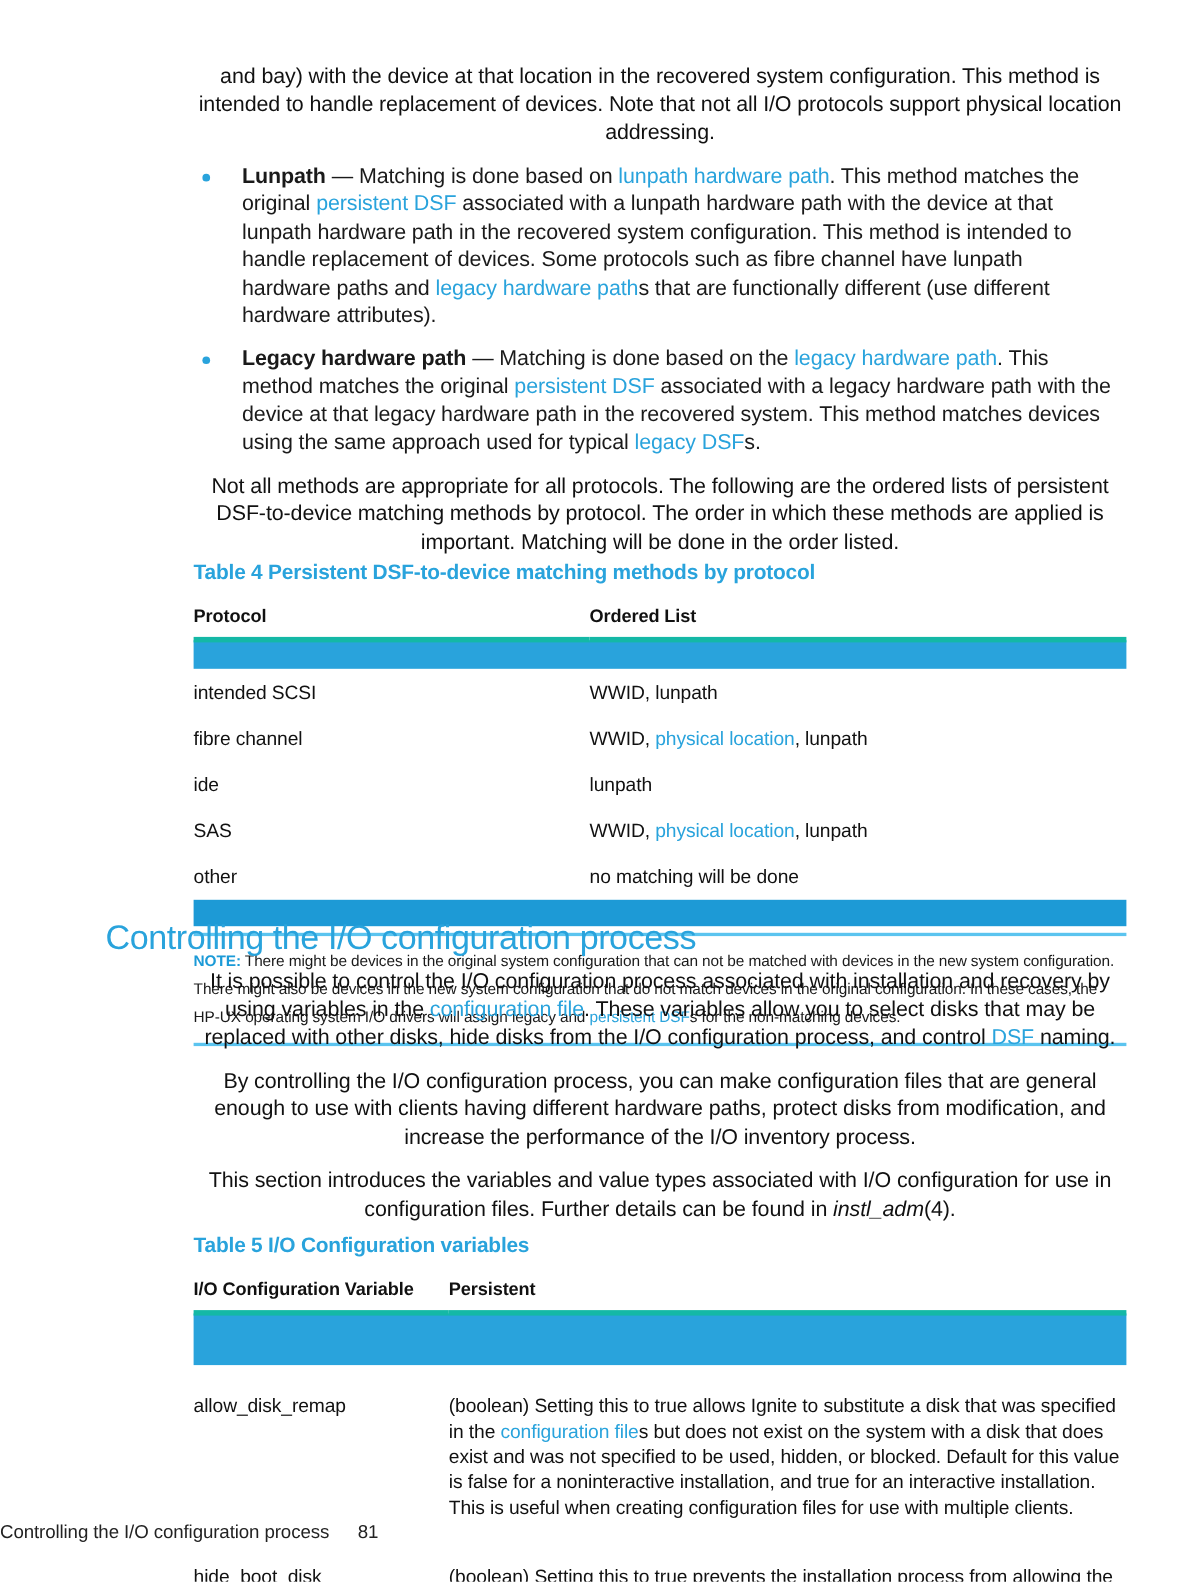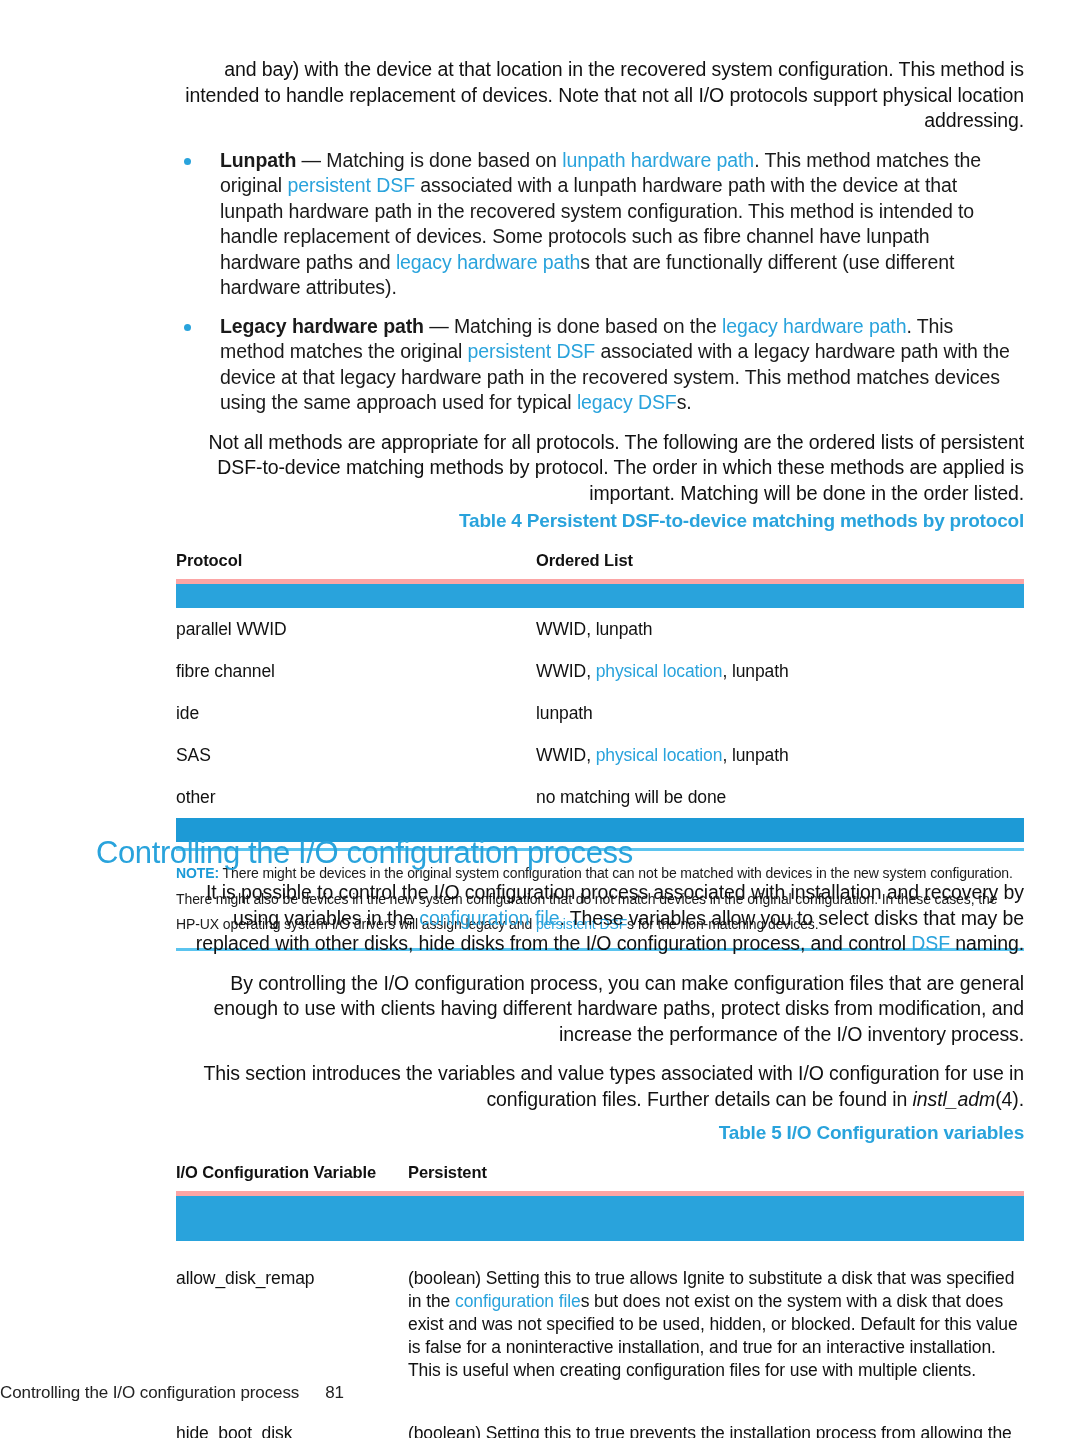--- a/index.html
+++ b/index.html
@@ -26,21 +26,21 @@
   .body-col {
     position: absolute;
     left: 176px;
     width: 848px;
   }
   p.para {
     margin: 0 0 14px 0;
     font-size: 19.5px;
     line-height: 25.5px;
     letter-spacing: -0.1px;
-    text-align: right;
+    text-align: center;
     color: #111111;
   }
   .lnk { color: #29a3dc; }
   .bold { font-weight: bold; }
 
   
   ul.bullets {
     list-style: none;
     margin: 0 12px 14px 0;
     padding: 0;
@@ -63,42 +63,41 @@
     background: #29a3dc;
   }
 
   
   .tbl-caption {
     font-size: 19px;
     font-weight: bold;
     color: #29a3dc;
     letter-spacing: -0.2px;
     margin: 4px 0 10px 0;
-    text-align: right;
   }
 
   
   .doc-table {
     width: 848px;
     border-collapse: collapse;
     font-size: 17px;
     color: #111111;
   }
   .doc-table .rule-top td {
     padding: 0;
     height: 5px;
     background: #29a3dc;
   }
   .doc-table thead th {
     text-align: left;
     font-size: 16.5px;
     font-weight: bold;
     padding: 9px 0 9px 0;
     letter-spacing: -0.1px;
-    border-bottom: 5px solid #fca5a5;
+    border-bottom: 5px solid #14b8a6;
     vertical-align: bottom;
   }
   .doc-table tbody td {
     padding: 9px 0 9px 0;
     font-size: 17.5px;
     line-height: 23px;
     vertical-align: top;
     letter-spacing: -0.1px;
   }
   .doc-table.t4 tbody td { padding: 9.5px 0; }
@@ -183,21 +182,21 @@
           </tr>
       </tbody>
       <thead>
         <tr>
           <th class="c1">Protocol</th>
           <th>Ordered List</th>
         </tr>
       </thead>
       <tbody>
         <tr>
-          <td class="c1">parallel WWID</td>
+          <td class="c1">intended SCSI</td>
           <td><span>WWID, lunpath</span></td>
         </tr>
         <tr>
           <td class="c1">fibre channel</td>
           <td><span>WWID, </span><span class="lnk">physical location</span><span>, lunpath</span></td>
         </tr>
         <tr>
           <td class="c1">ide</td>
           <td><span>lunpath</span></td>
         </tr>

